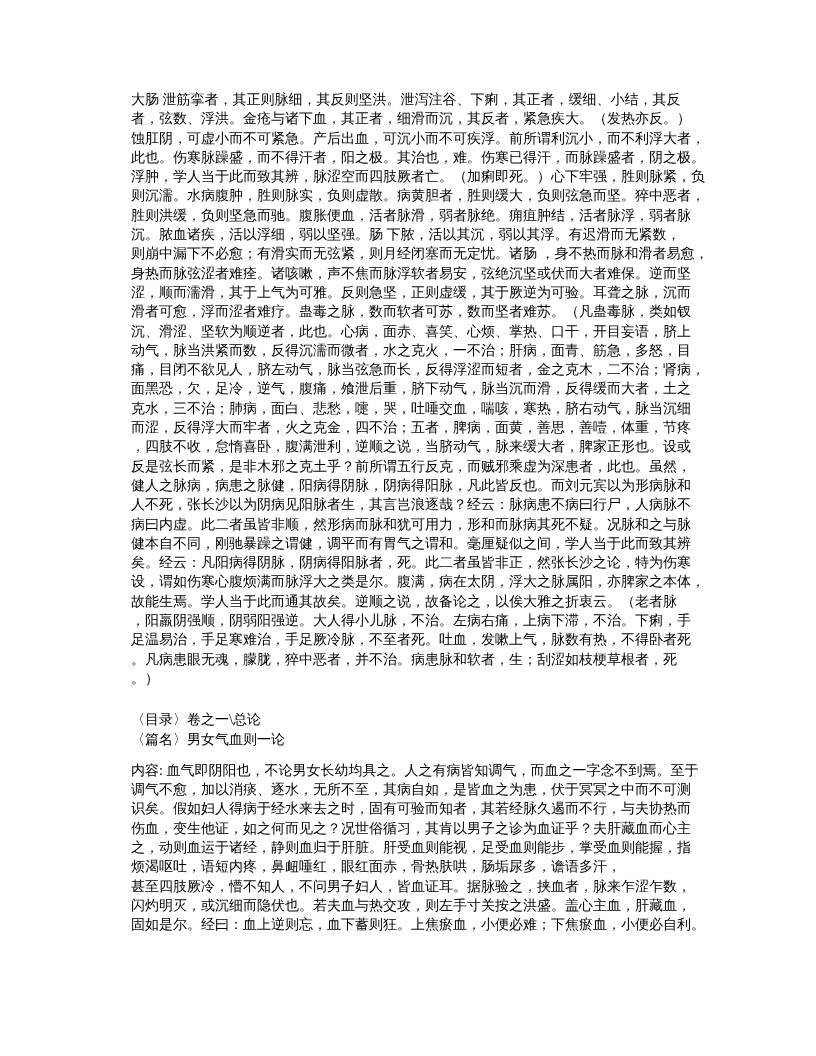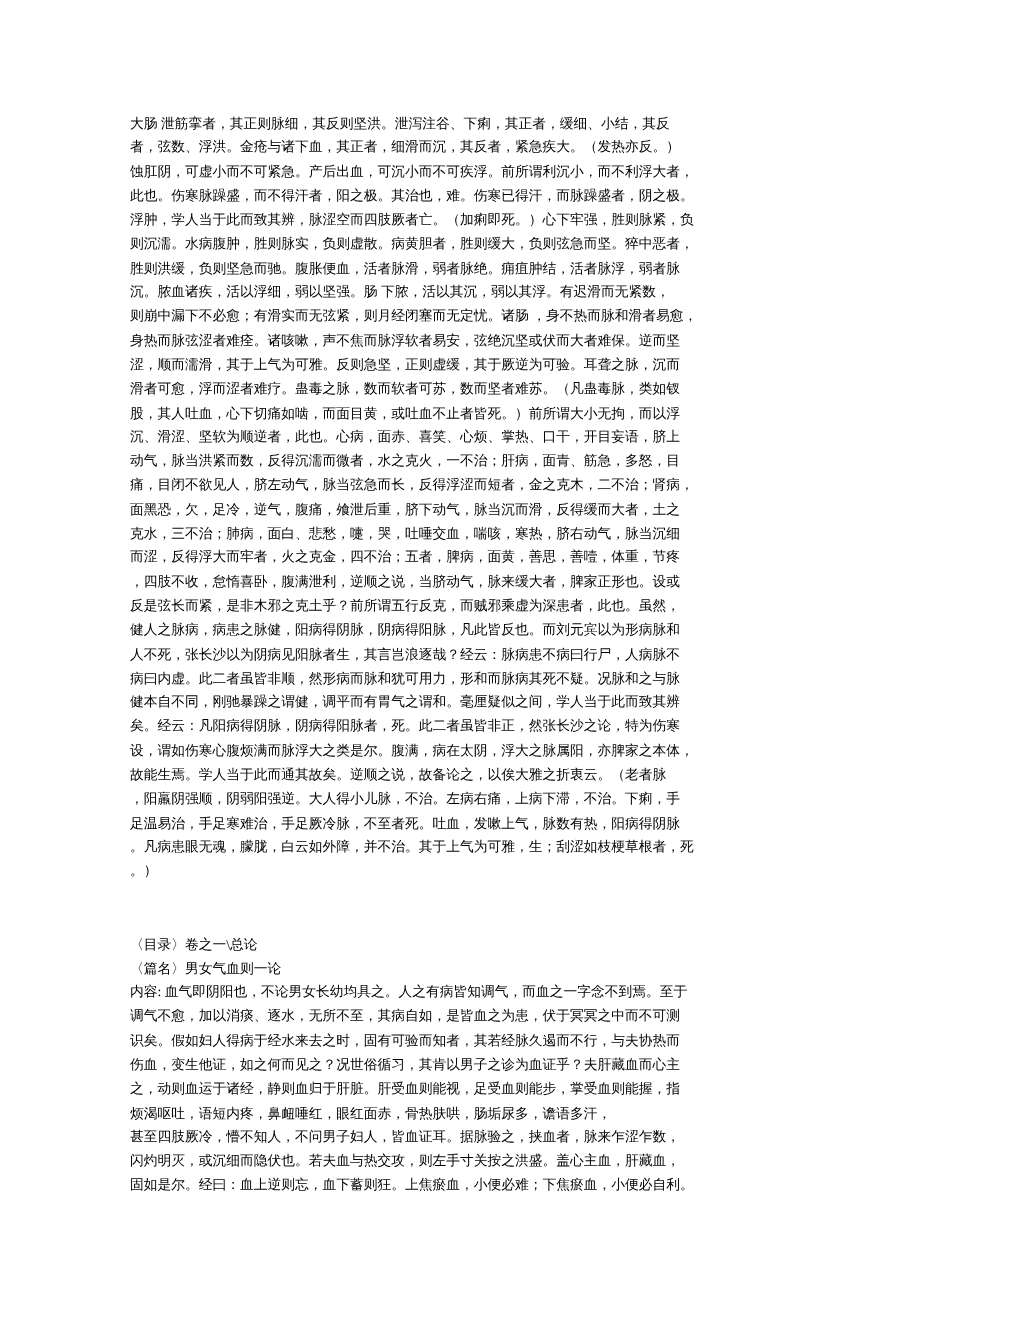--- a/index.html
+++ b/index.html
@@ -15,35 +15,35 @@
     position: relative;
     width: 816px;
     height: 1056px;
     background: #ffffff;
     color: #000000;
     font-family: "Liberation Serif", "DejaVu Serif", serif;
     overflow: hidden;
   }
   .text-area {
     position: absolute;
-    left: 104px;
+    left: 131px;
     top: 90px;
     width: 600px;
-    font-size: 11px;
+    font-size: 14px;
     line-height: 19.3px;
   }
   .line {
     white-space: pre;
     min-height: 19.3px;
   }
   .section-header {
-    margin-top: 39px;
+    margin-top: 22px;
   }
   .content-block {
-    margin-top: 0;
+    margin-top: 12px;
   }
 </style>
 </head>
 <body>
 
 <div class="page">
   <div class="text-area">
 
     <div class="block">
         <div class="line">大肠 泄筋挛者，其正则脉细，其反则坚洪。泄泻注谷、下痢，其正者，缓细、小结，其反</div>
@@ -51,39 +51,38 @@
         <div class="line">蚀肛阴，可虚小而不可紧急。产后出血，可沉小而不可疾浮。前所谓利沉小，而不利浮大者，</div>
         <div class="line">此也。伤寒脉躁盛，而不得汗者，阳之极。其治也，难。伤寒已得汗，而脉躁盛者，阴之极。</div>
         <div class="line">浮肿，学人当于此而致其辨，脉涩空而四肢厥者亡。（加痢即死。）心下牢强，胜则脉紧，负</div>
         <div class="line">则沉濡。水病腹肿，胜则脉实，负则虚散。病黄胆者，胜则缓大，负则弦急而坚。猝中恶者，</div>
         <div class="line">胜则洪缓，负则坚急而驰。腹胀便血，活者脉滑，弱者脉绝。痈疽肿结，活者脉浮，弱者脉</div>
         <div class="line">沉。脓血诸疾，活以浮细，弱以坚强。肠 下脓，活以其沉，弱以其浮。有迟滑而无紧数，</div>
         <div class="line">则崩中漏下不必愈；有滑实而无弦紧，则月经闭塞而无定忧。诸肠 ，身不热而脉和滑者易愈，</div>
         <div class="line">身热而脉弦涩者难痊。诸咳嗽，声不焦而脉浮软者易安，弦绝沉坚或伏而大者难保。逆而坚</div>
         <div class="line">涩，顺而濡滑，其于上气为可雅。反则急坚，正则虚缓，其于厥逆为可验。耳聋之脉，沉而</div>
         <div class="line">滑者可愈，浮而涩者难疗。蛊毒之脉，数而软者可苏，数而坚者难苏。（凡蛊毒脉，类如钗</div>
-        <div class="line">股，其人吐血，心下切痛如啮，而面目黄，或吐血不止者皆死。）前所谓大小无拘，而以浮</div>
         <div class="line">沉、滑涩、坚软为顺逆者，此也。心病，面赤、喜笑、心烦、掌热、口干，开目妄语，脐上</div>
         <div class="line">动气，脉当洪紧而数，反得沉濡而微者，水之克火，一不治；肝病，面青、筋急，多怒，目</div>
         <div class="line">痛，目闭不欲见人，脐左动气，脉当弦急而长，反得浮涩而短者，金之克木，二不治；肾病，</div>
         <div class="line">面黑恐，欠，足冷，逆气，腹痛，飧泄后重，脐下动气，脉当沉而滑，反得缓而大者，土之</div>
         <div class="line">克水，三不治；肺病，面白、悲愁，嚏，哭，吐唾交血，喘咳，寒热，脐右动气，脉当沉细</div>
         <div class="line">而涩，反得浮大而牢者，火之克金，四不治；五者，脾病，面黄，善思，善噎，体重，节疼</div>
         <div class="line">，四肢不收，怠惰喜卧，腹满泄利，逆顺之说，当脐动气，脉来缓大者，脾家正形也。设或</div>
         <div class="line">反是弦长而紧，是非木邪之克土乎？前所谓五行反克，而贼邪乘虚为深患者，此也。虽然，</div>
         <div class="line">健人之脉病，病患之脉健，阳病得阴脉，阴病得阳脉，凡此皆反也。而刘元宾以为形病脉和</div>
         <div class="line">人不死，张长沙以为阴病见阳脉者生，其言岂浪逐哉？经云：脉病患不病曰行尸，人病脉不</div>
         <div class="line">病曰内虚。此二者虽皆非顺，然形病而脉和犹可用力，形和而脉病其死不疑。况脉和之与脉</div>
         <div class="line">健本自不同，刚驰暴躁之谓健，调平而有胃气之谓和。毫厘疑似之间，学人当于此而致其辨</div>
         <div class="line">矣。经云：凡阳病得阴脉，阴病得阳脉者，死。此二者虽皆非正，然张长沙之论，特为伤寒</div>
         <div class="line">设，谓如伤寒心腹烦满而脉浮大之类是尔。腹满，病在太阴，浮大之脉属阳，亦脾家之本体，</div>
         <div class="line">故能生焉。学人当于此而通其故矣。逆顺之说，故备论之，以俟大雅之折衷云。（老者脉</div>
         <div class="line">，阳羸阴强顺，阴弱阳强逆。大人得小儿脉，不治。左病右痛，上病下滞，不治。下痢，手</div>
-        <div class="line">足温易治，手足寒难治，手足厥冷脉，不至者死。吐血，发嗽上气，脉数有热，阳病得阴脉</div>
-        <div class="line">。凡病患眼无魂，朦胧，白云如外障，并不治。其于上气为可雅，生；刮涩如枝梗草根者，死</div>
+        <div class="line">足温易治，手足寒难治，手足厥冷脉，不至者死。吐血，发嗽上气，脉数有热，不得卧者死</div>
+        <div class="line">。凡病患眼无魂，朦胧，猝中恶者，并不治。病患脉和软者，生；刮涩如枝梗草根者，死</div>
         <div class="line">。）</div>
       </div>
 
     <div class="block section-header">
       <div class="line">〈目录〉卷之一\总论</div>
       <div class="line">〈篇名〉男女气血则一论</div>
     </div>
 
     <div class="block content-block">
         <div class="line">内容: 血气即阴阳也，不论男女长幼均具之。人之有病皆知调气，而血之一字念不到焉。至于</div>

